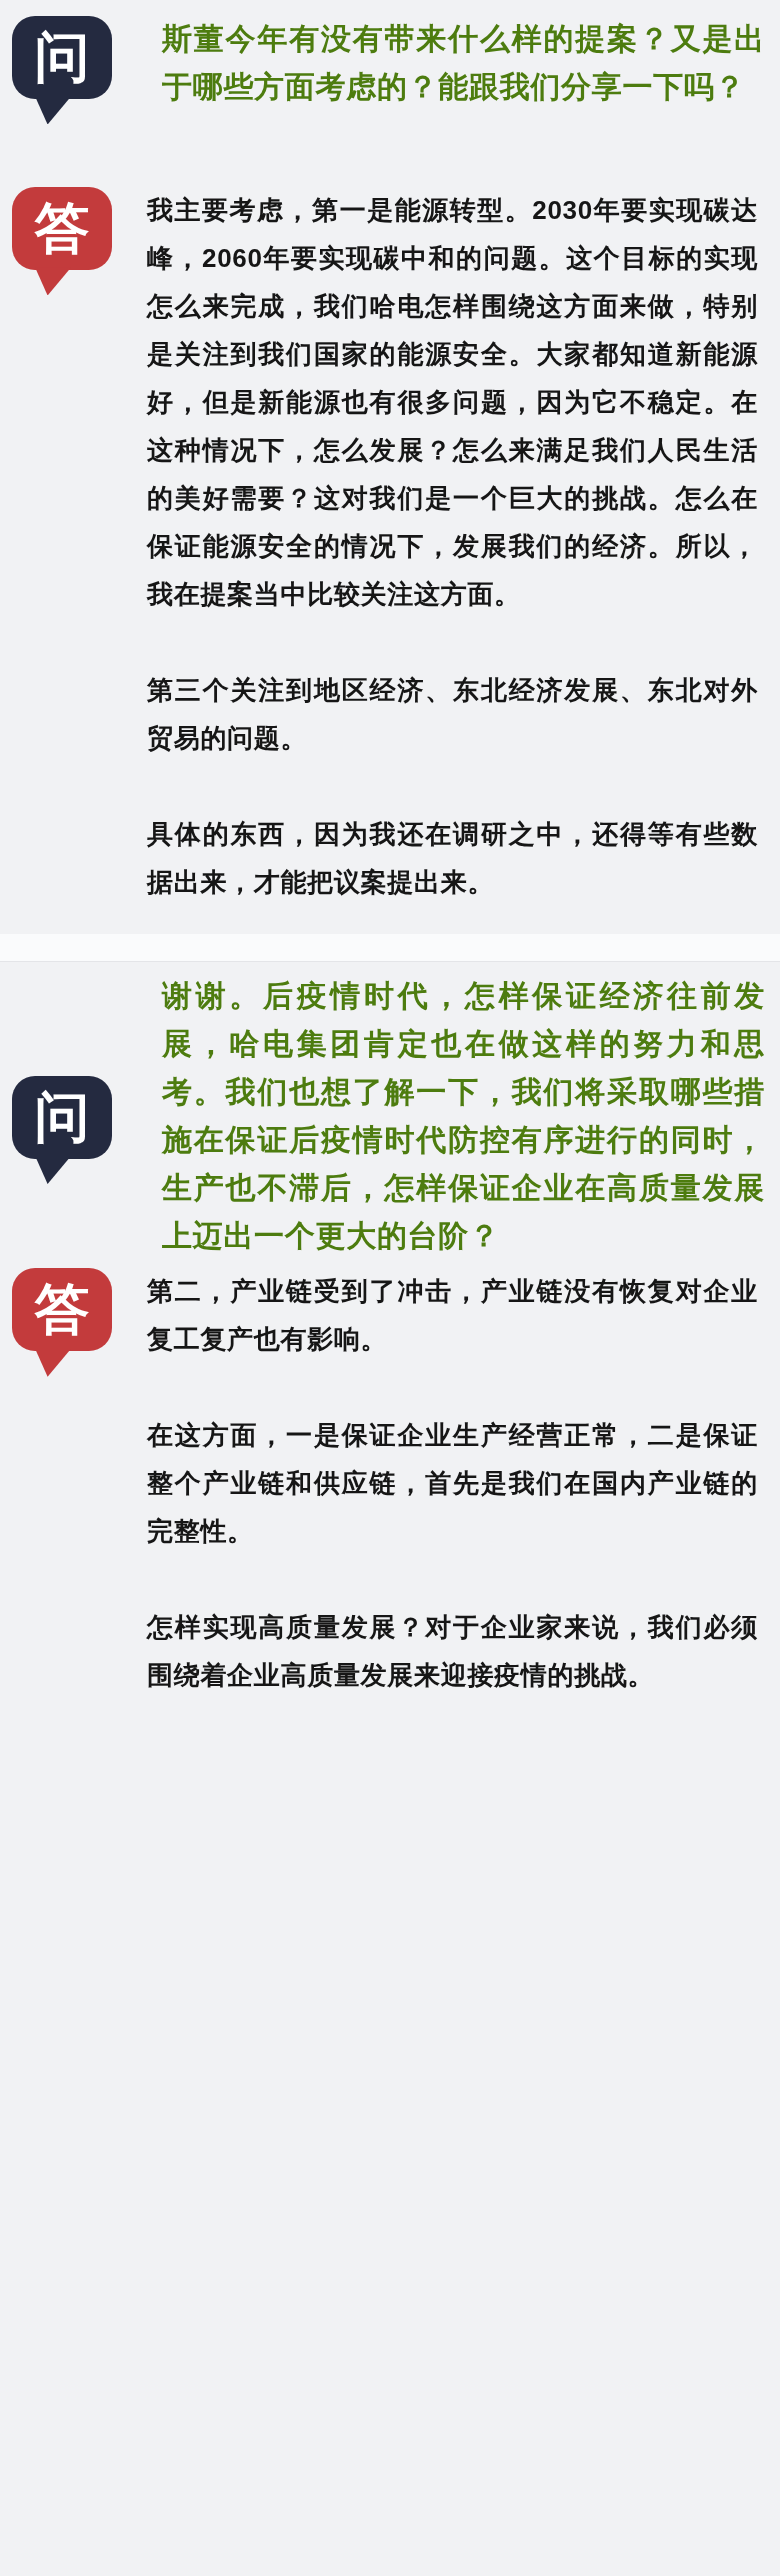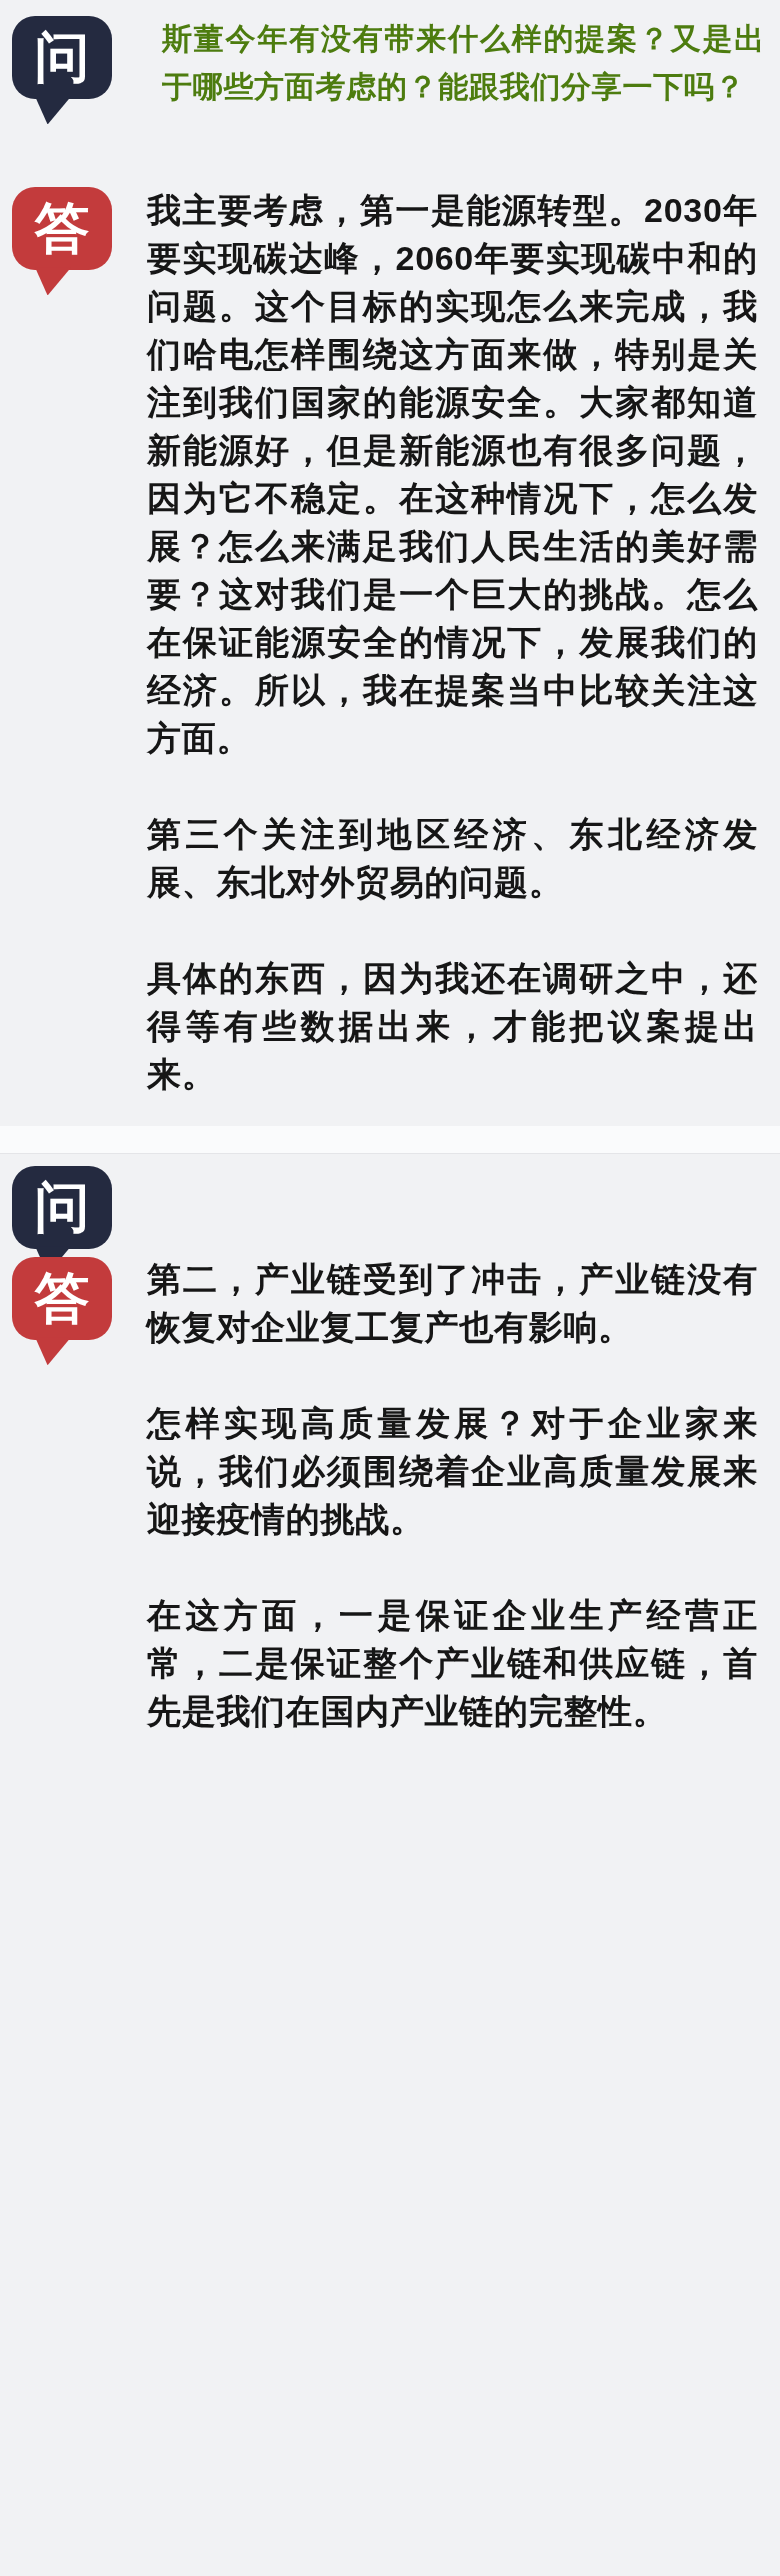--- a/index.html
+++ b/index.html
@@ -59,21 +59,21 @@
     font-size:30px;
     font-weight:700;
     line-height:48px;
     text-align:justify;
     letter-spacing:0.7px;
   }
   .a-text{
     margin-left:35px;
     width:611px;
     color:#161616;
-    font-size:34px;
+    font-size:26px;
     font-weight:700;
     line-height:48px;
     text-align:justify;
     letter-spacing:0.7px;
   }
   .a-text p{margin:0 0 48px 0;}
   .a-text p:last-child{margin-bottom:0;}
 </style>
 </head>
 <body>
@@ -103,29 +103,30 @@
   </section>
 
   <div class="gap-band"></div>
 
   <section class="qa-section section-2">
 
     <div class="qa-row row-center question-row">
       <div class="bubble q-bubble">
         <span class="bubble-glyph">问</span>
       </div>
+      <div class="q-text">谢谢。后疫情时代，怎样保证经济往前发展，哈电集团肯定也在做这样的努力和思考。我们也想了解一下，我们将采取哪些措施在保证后疫情时代防控有序进行的同时，生产也不滞后，怎样保证企业在高质量发展上迈出一个更大的台阶？</div>
     </div>
 
     <div class="qa-row answer-row-2">
       <div class="bubble a-bubble">
         <span class="bubble-glyph">答</span>
       </div>
       <div class="a-text">
         <p>第二，产业链受到了冲击，产业链没有恢复对企业复工复产也有影响。</p>
+        <p>在这方面，一是保证企业生产经营正常，二是保证整个产业链和供应链，首先是我们在国内产业链的完整性。</p>
         <p>怎样实现高质量发展？对于企业家来说，我们必须围绕着企业高质量发展来迎接疫情的挑战。</p>
-        <p>在这方面，一是保证企业生产经营正常，二是保证整个产业链和供应链，首先是我们在国内产业链的完整性。</p>
       </div>
     </div>
 
   </section>
 
 </div>
 
 
 </body></html>

